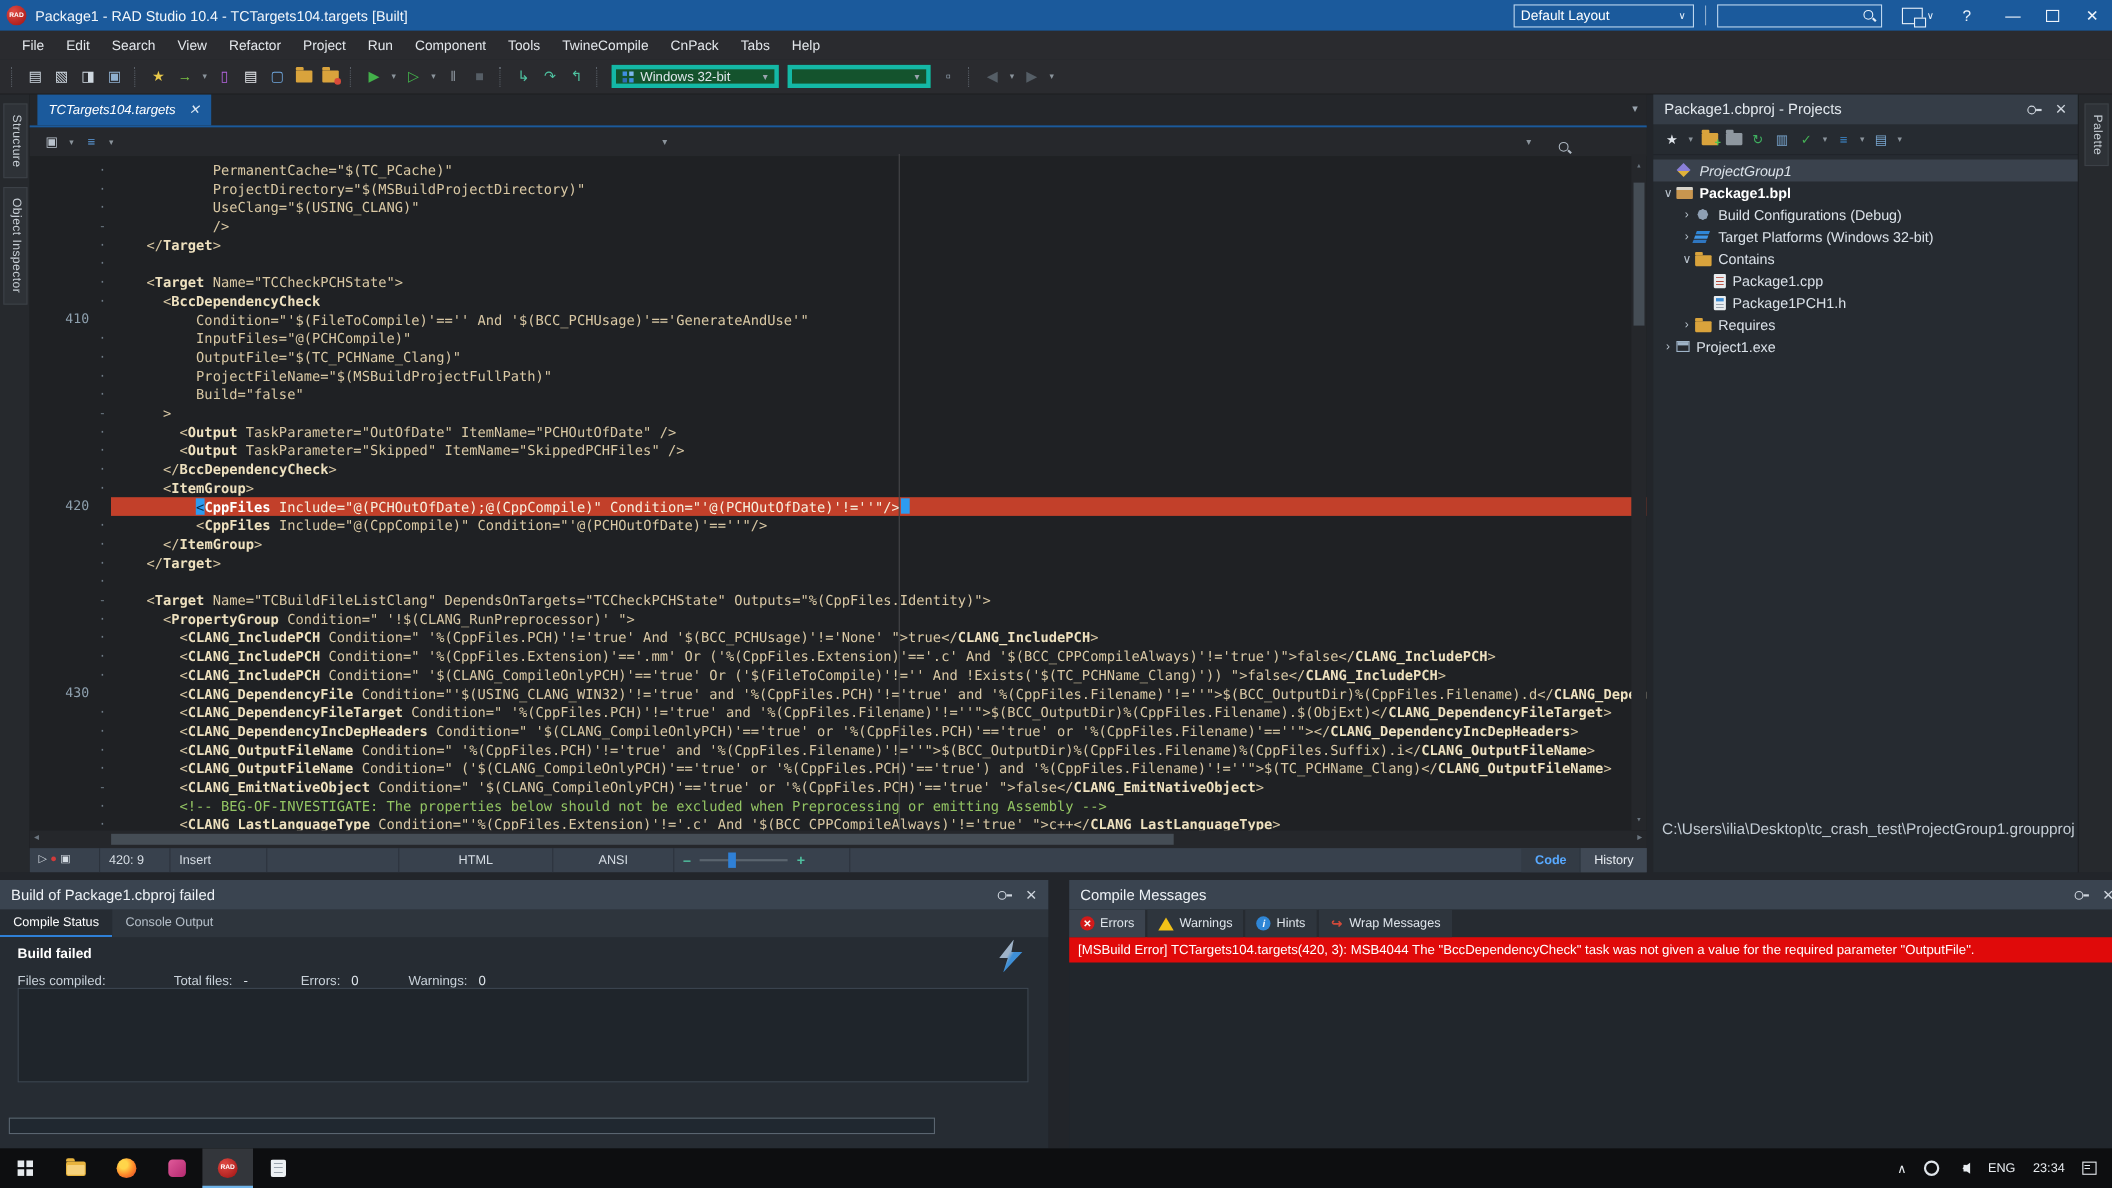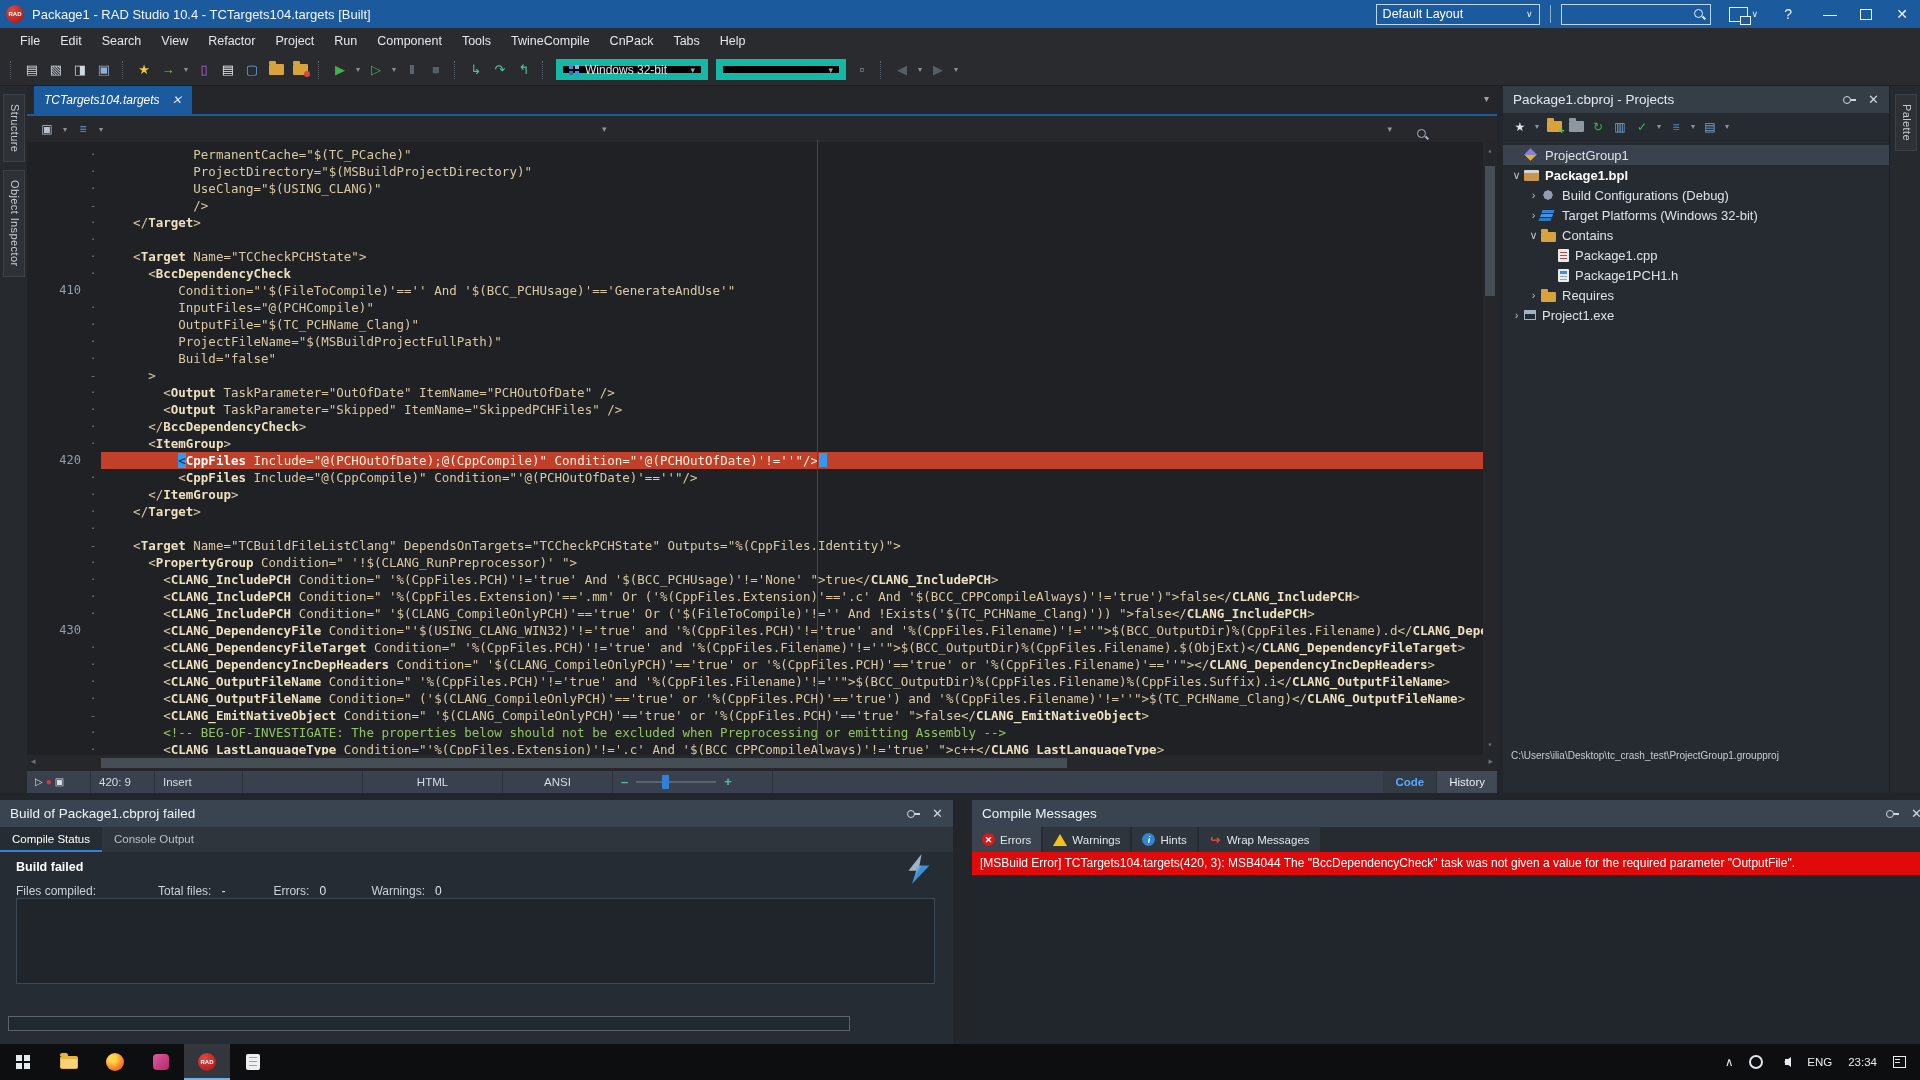--- a/index.html
+++ b/index.html
@@ -33,21 +33,21 @@
   .mitem{padding:0 10px;line-height:26px;font-size:12.5px;color:#e3e7eb;}
   .toolbar{position:absolute;left:0;top:54px;width:1920px;height:32px;background:#2a2b2f;border-bottom:1px solid #1c1e21;
     display:flex;align-items:center;box-sizing:border-box;padding-left:4px;}
   .grip{width:3px;height:18px;border-left:1px dotted #5a6068;margin:0 6px;}
   .tbi{width:22px;height:22px;display:flex;align-items:center;justify-content:center;font-size:13px;margin:0 1px;}
   .chev{width:12px;text-align:center;font-size:8px;color:#8b949c;}
   .cssfolder{width:15px;height:11px;border-radius:1px;position:relative;display:inline-block;}
   .cssfolder::before{content:"";position:absolute;left:0;top:-3px;width:7px;height:3px;background:inherit;border-radius:1px 1px 0 0;}
   .fdot{position:absolute;right:-2px;bottom:-2px;width:6px;height:6px;border-radius:50%;background:#d84a3a;}
   .fplus{position:absolute;right:-3px;bottom:-4px;color:#53c653;font:bold 10px "Liberation Sans",sans-serif;font-style:normal;}
-  .tcombo{height:21px;background:#000000;border:7px solid #14b8a6;color:#dfe5ea;font-size:12px;
+  .tcombo{height:21px;background:#14532d;border:4px solid #14b8a6;color:#dfe5ea;font-size:12px;
     display:flex;align-items:center;padding:0 6px;box-sizing:border-box;margin:0 4px;}
   .tcombo .cval{flex:1;white-space:nowrap;overflow:hidden;}
   .tcombo .cchev{font-size:9px;color:#9aa4ae;margin-left:4px;}
   .winsq{width:10px;height:10px;margin-right:6px;flex:none;
     background:linear-gradient(#3f8fe0,#3f8fe0) 0 0/4px 4px no-repeat,linear-gradient(#7db7ec,#7db7ec) 6px 0/4px 4px no-repeat,
     linear-gradient(#2f6fb4,#2f6fb4) 0 6px/4px 4px no-repeat,linear-gradient(#3f8fe0,#3f8fe0) 6px 6px/4px 4px no-repeat;}
   .navb{width:24px;height:22px;display:flex;align-items:center;justify-content:center;font-size:13px;color:#555e66;}
 
   
   .leftdock{position:absolute;left:0;top:86px;width:27px;height:707px;background:#26292d;border-right:1px solid #1d2023;}
@@ -115,42 +115,42 @@
   .phead{height:27px;background:#353d47;display:flex;align-items:center;padding:0 10px;font-size:13.5px;color:#e2e8ee;}
   .hspace{flex:1;}
   .pin{width:13px;height:13px;position:relative;color:#cfd6de;margin-right:12px;}
   .pin::before{content:"";position:absolute;width:6px;height:6px;border:1.5px solid currentColor;border-radius:50%;left:0;top:3px;}
   .pin::after{content:"";position:absolute;width:5px;height:1.5px;background:currentColor;right:0;top:6px;}
   .xico{color:#cfd6de;font-size:13px;}
   .ptools{height:27px;display:flex;align-items:center;padding:0 6px;border-bottom:1px solid #20242a;}
   .ptools .tbi{width:20px;height:20px;font-size:12px;}
   .ptree{padding-top:4px;}
   .trow{display:flex;align-items:center;height:20px;font-size:13px;color:#dbe2e9;white-space:nowrap;}
-  .trow.sel{background:#3a424d;}
+  .trow.sel{background:#3a424d;font-style:italic;}
   .texp{width:15px;text-align:center;color:#b8c2cc;font-size:11px;flex:none;}
   .tlabel.bold{font-weight:bold;color:#fff;}
   .ti{display:inline-block;width:15px;height:12px;margin-right:6px;position:relative;flex:none;}
   .ic-project-group::before{content:"";position:absolute;left:2px;top:1px;width:9px;height:9px;transform:rotate(45deg);
     background:linear-gradient(135deg,#8a7fd8 55%,#e0b23a 55%);}
   .ic-package{background:linear-gradient(#d8d4ca 0 3px,#c8964f 3px);border-radius:1px;height:11px;}
   .ic-build-config::before,.ic-build-config::after{content:"";position:absolute;width:8px;height:8px;left:3px;top:2px;background:#8fa0b4;border-radius:2px;}
   .ic-build-config::after{transform:rotate(45deg);}
   .ic-platforms::before{content:"";position:absolute;left:1px;top:1px;width:12px;height:3px;background:#2f86d6;transform:skewX(-20deg);
     box-shadow:0 4px 0 #3f96e6,0 8px 0 #2f76c0;}
   .ic-folder{background:#d9a33c;border-radius:1px;height:10px;top:2px;}
   .ic-folder::before{content:"";position:absolute;left:0;top:-3px;width:7px;height:3px;background:#d9a33c;border-radius:1px 1px 0 0;}
   .ic-file-cpp,.ic-file-h{background:#e8ecef;width:11px;height:13px;border-radius:1px;}
   .ic-file-cpp::before{content:"";position:absolute;left:2px;top:3px;right:2px;height:7px;
     background:repeating-linear-gradient(#b84a3a 0 1px,transparent 1px 3px);}
   .ic-file-h::before{content:"";position:absolute;left:2px;top:2px;right:2px;height:3px;background:#3f8fd6;}
   .ic-file-h::after{content:"";position:absolute;left:2px;top:7px;right:2px;height:4px;
     background:repeating-linear-gradient(#9aa4ae 0 1px,transparent 1px 3px);}
   .ic-exe{border:1px solid #9fb4c8;width:12px;height:10px;box-sizing:border-box;}
   .ic-exe::before{content:"";position:absolute;left:0;top:0;right:0;height:3px;background:#9fb4c8;}
-  .ppath{position:absolute;left:0;right:0;bottom:28px;padding:4px 8px;font-size:10px;color:#c3ccd4;
+  .ppath{position:absolute;left:0;right:0;bottom:28px;padding:4px 8px;font-size:14px;color:#c3ccd4;
     white-space:nowrap;overflow:hidden;}
   .ptabs{position:absolute;left:0;right:0;bottom:0;height:28px;display:flex;background:#2b313a;border-top:1px solid #1e2227;}
   .ptab{padding:0 9px;line-height:27px;font-size:11.5px;color:#a8b2bd;border-right:1px solid #222831;white-space:nowrap;}
   .ptab.sel{background:#262b31;color:#fff;box-shadow:inset 0 -2px 0 #2f80d6;}
 
   
   .bpanel{position:absolute;background:#262c33;}
   .bhead{height:27px;background:#3a4450;display:flex;align-items:center;padding:0 10px;font-size:13.5px;color:#eef2f6;}
   .btabs{height:25px;background:#2e353d;display:flex;}
   .btab{padding:0 12px;line-height:25px;font-size:11.5px;color:#b6c0ca;white-space:nowrap;}

